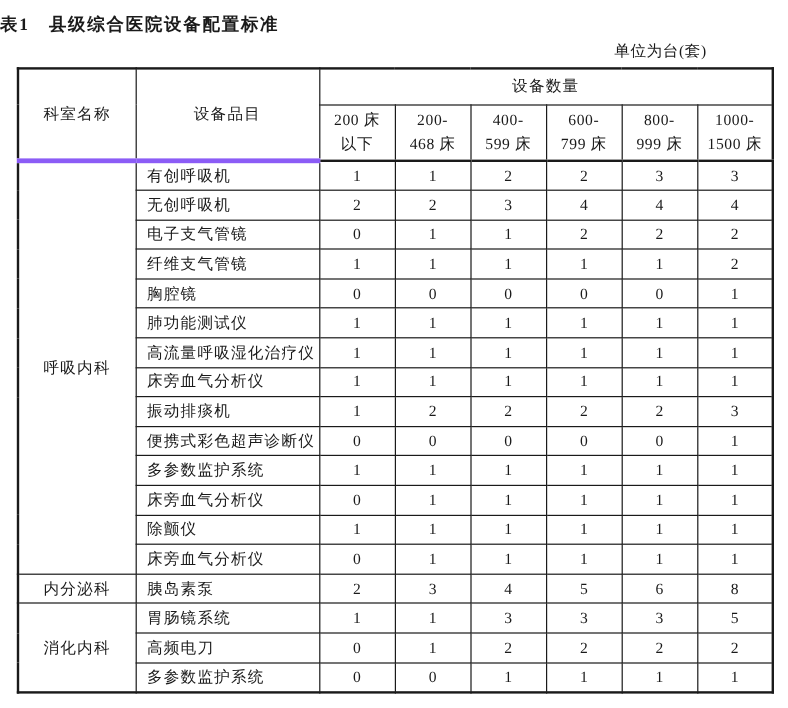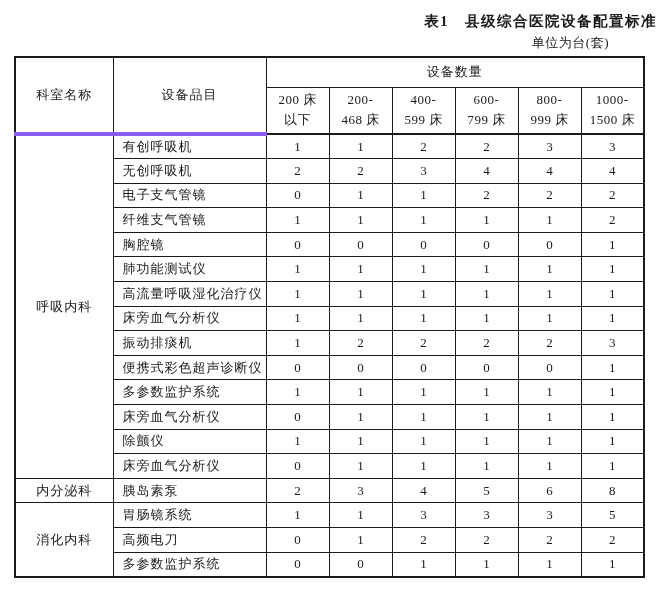--- a/index.html
+++ b/index.html
@@ -6,32 +6,32 @@
     margin: 0;
     padding: 0;
     background: #ffffff;
     width: 657px;
     height: 590px;
     font-family: "Liberation Serif", "DejaVu Serif", serif;
     color: #1a1a1a;
     overflow: hidden;
   }
   .doc-title {
-    text-align: right;
+    text-align: left;
     font-weight: bold;
     font-size: 14.5px;
     letter-spacing: 1.5px;
     padding-top: 11px;
     line-height: 20px;
   }
   .unit-note {
     text-align: right;
     font-size: 13px;
     letter-spacing: 0.5px;
-    padding-right: 48px;
+    padding-right: 68px;
     line-height: 18px;
     margin-top: 3px;
   }
   table.std-table {
     border-collapse: collapse;
     table-layout: fixed;
     width: 629px;
     margin: 4px 0 0 14px;
     border: 2px solid #1a1a1a;
   }

